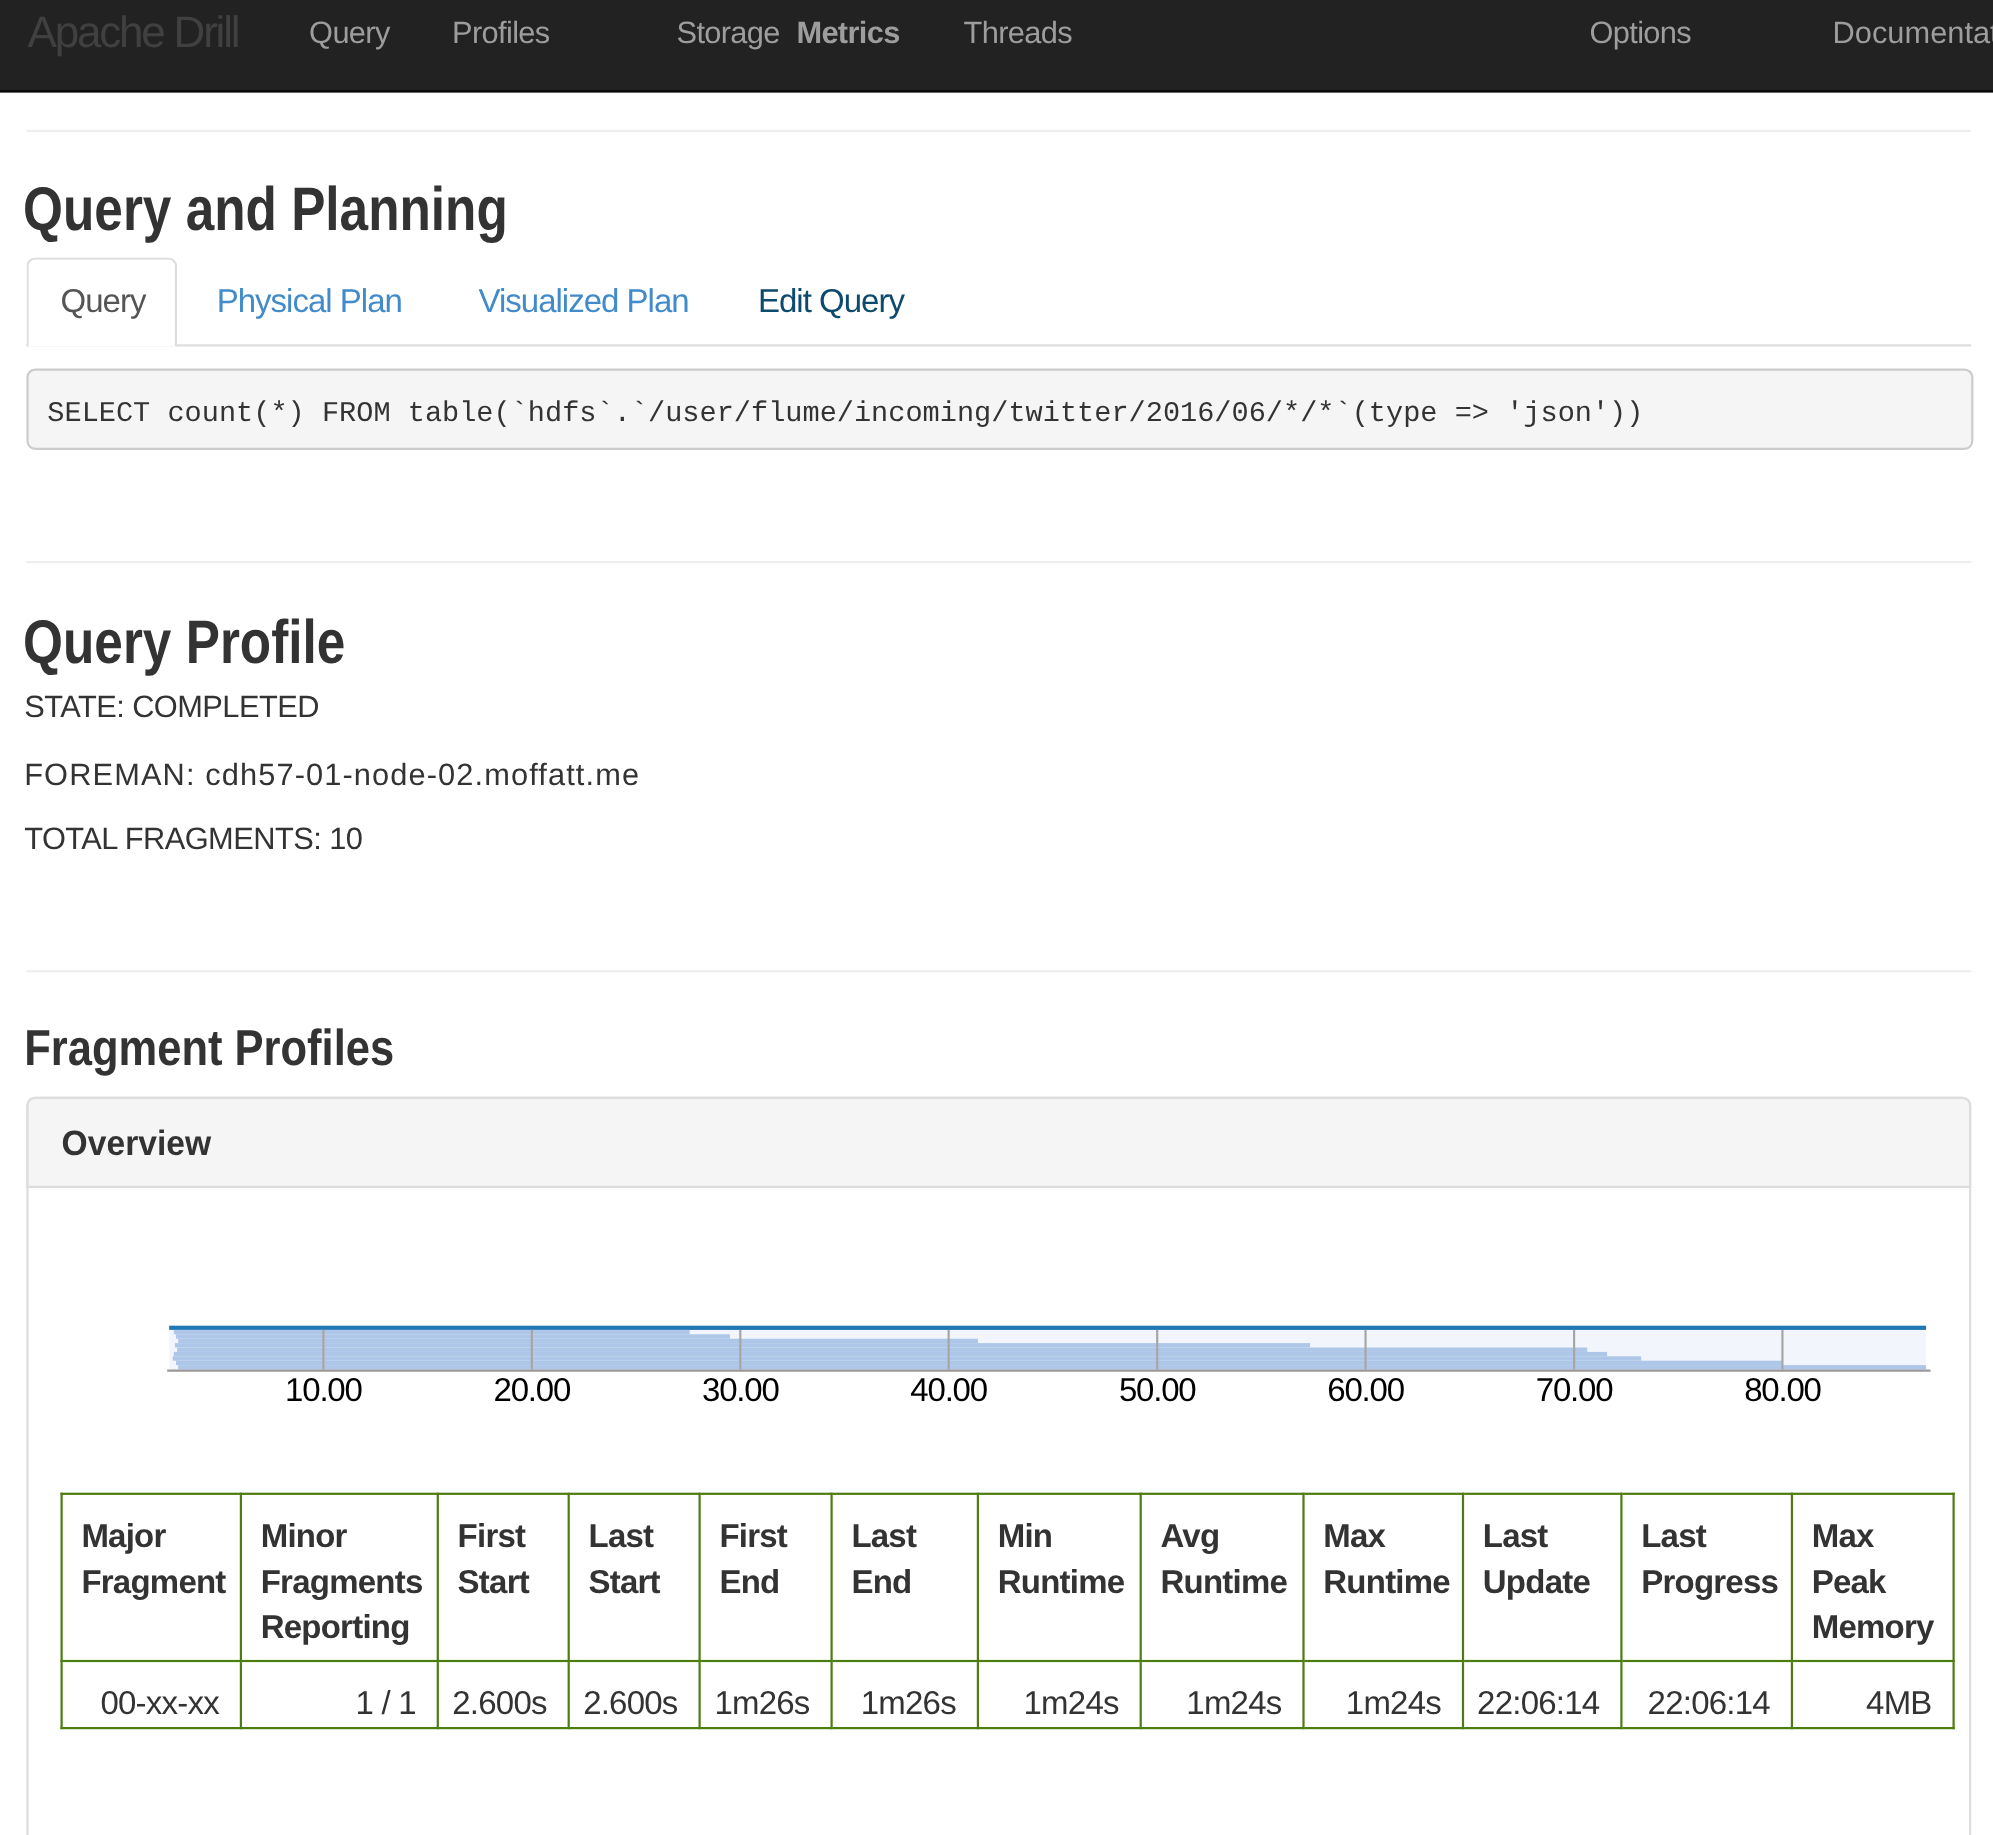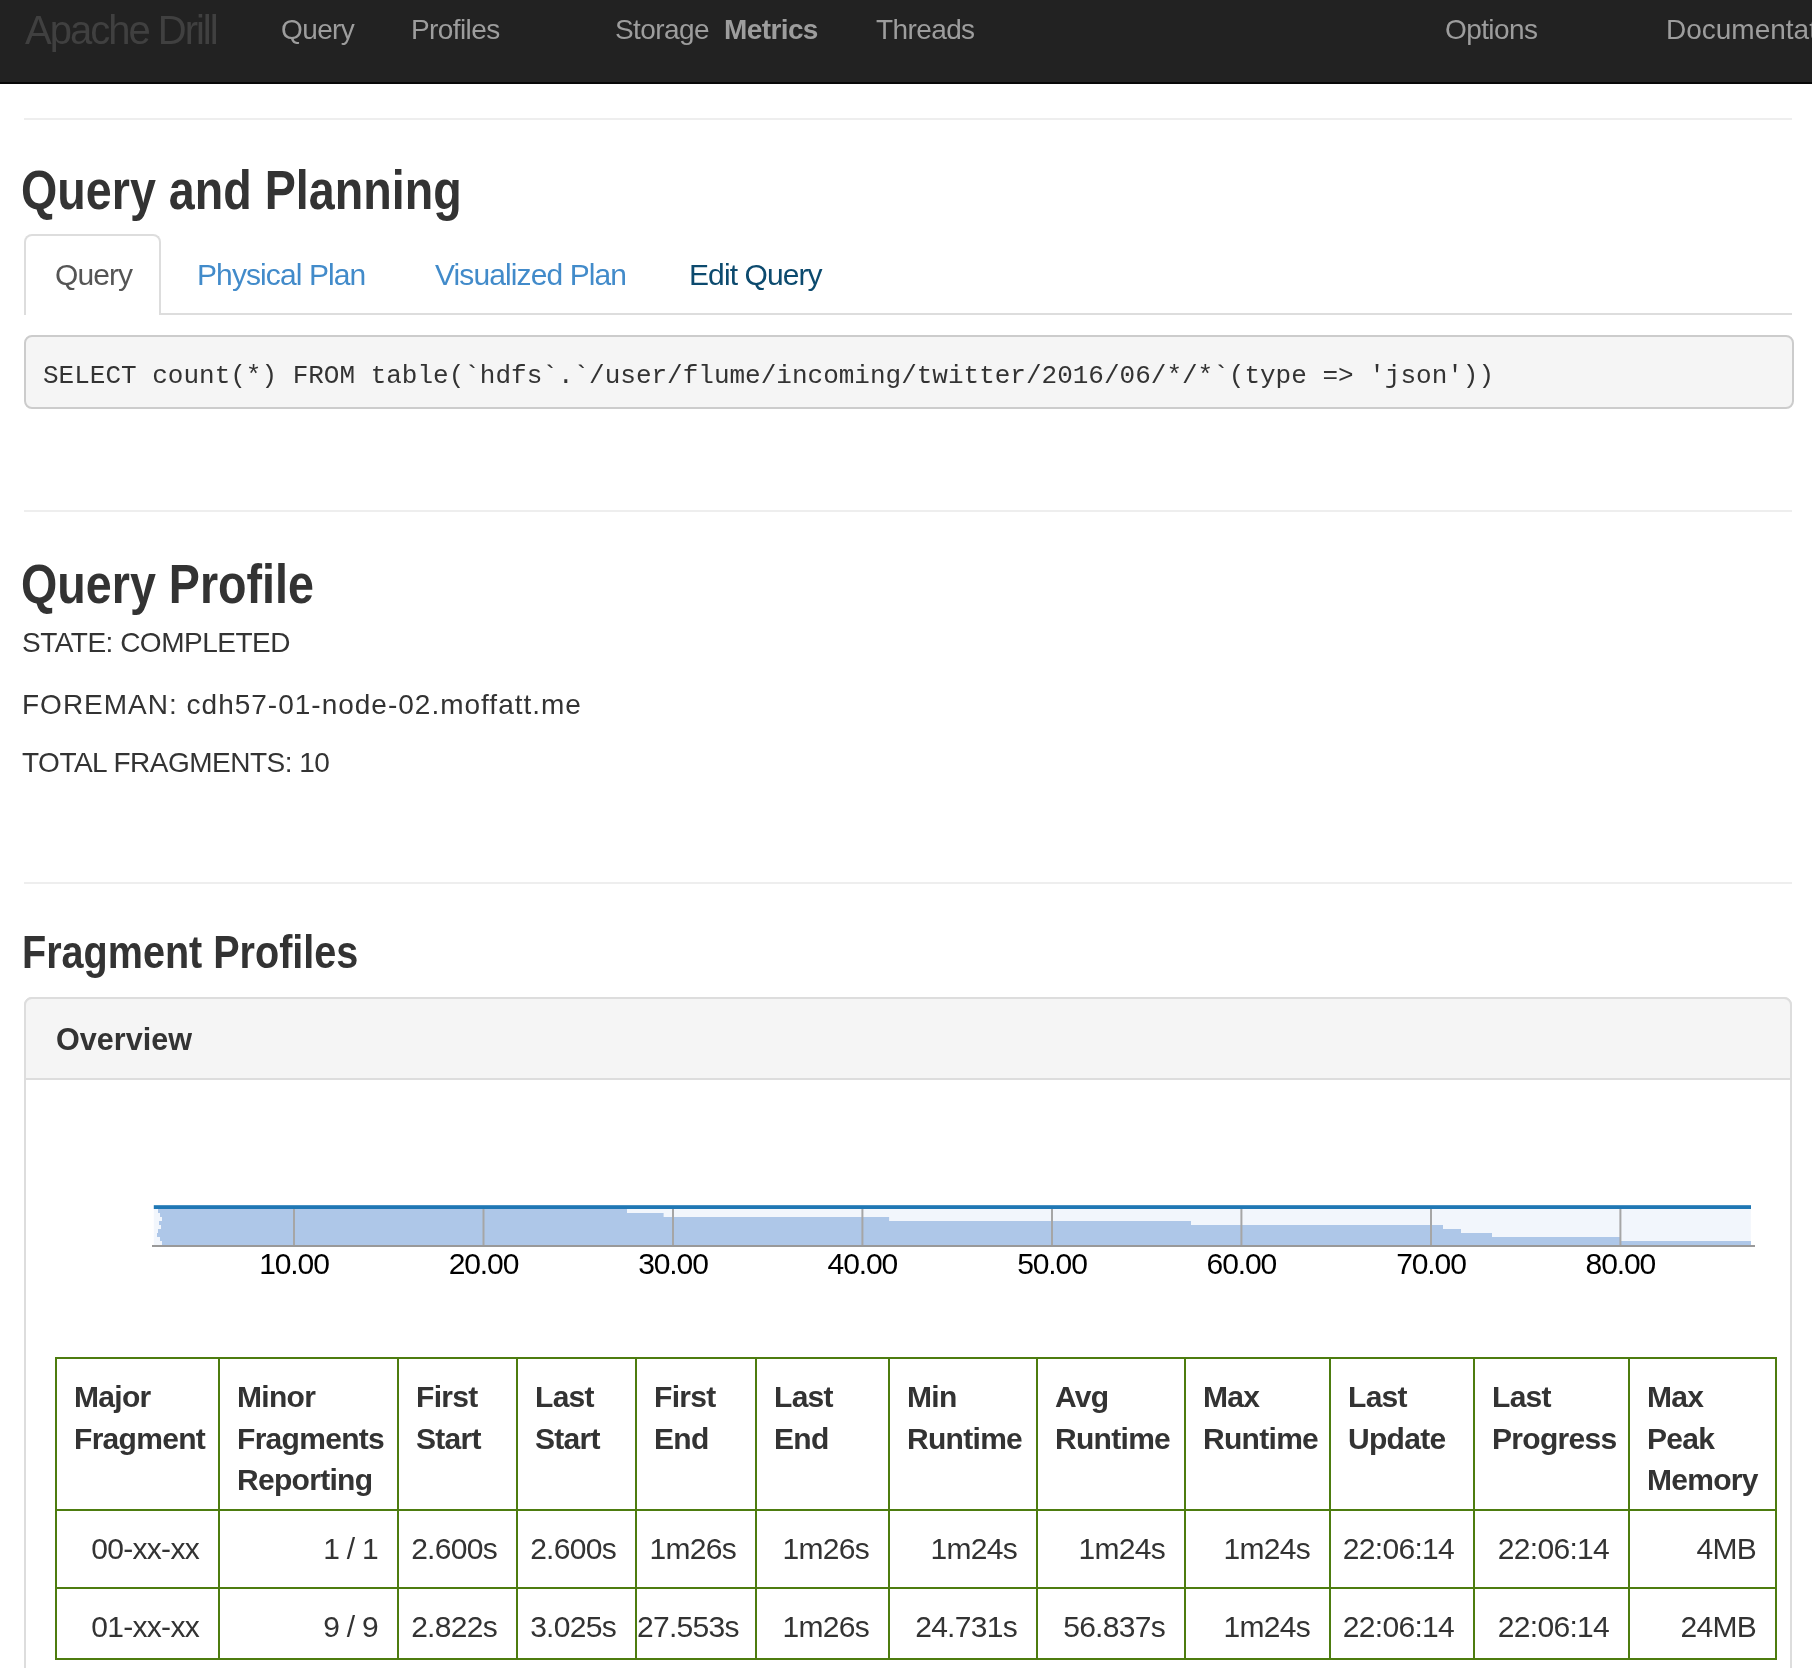--- a/index.html
+++ b/index.html
@@ -119,48 +119,34 @@
         <th>Last Start</th>
     <th>First End</th>
         <th>Last End</th>
         <th>Min Runtime</th>
         <th>Avg Runtime</th>
     <th>Max Runtime</th>
         <th>Last Update</th>
         <th>Last Progress</th>
         <th>Max Peak Memory</th>
   </tr>
-  <tr style="height:78px;">
+  <tr style="height:60px;">
     <td>00-xx-xx</td>
         <td>1 / 1</td>
         <td>2.600s</td>
         <td>2.600s</td>
         <td>1m26s</td>
         <td>1m26s</td>
     <td>1m24s</td>
         <td>1m24s</td>
         <td>1m24s</td>
         <td>22:06:14</td>
         <td>22:06:14</td>
         <td>4MB</td>
   </tr>
-  <tr style="height:71px;">
-    <td>01-xx-xx</td>
-        <td>9 / 9</td>
-        <td>2.822s</td>
-        <td>3.025s</td>
-        <td>27.553s</td>
-        <td>1m26s</td>
-    <td>24.731s</td>
-        <td>56.837s</td>
-        <td>1m24s</td>
-        <td>22:06:14</td>
-        <td>22:06:14</td>
-        <td>24MB</td>
-  </tr>
 </tbody>
   </table>
 <style>
   th, td { border:2px solid #4d7c0f; font-size:30px; line-height:41.5px; color:#333;
     letter-spacing:-0.7px; vertical-align:top; }
   th { text-align:left; font-weight:bold; padding:17px 16px 0 17px; white-space:normal; }
   td { text-align:right; padding:17px 19px 0 0; }
 </style>
 
 </body></html>

